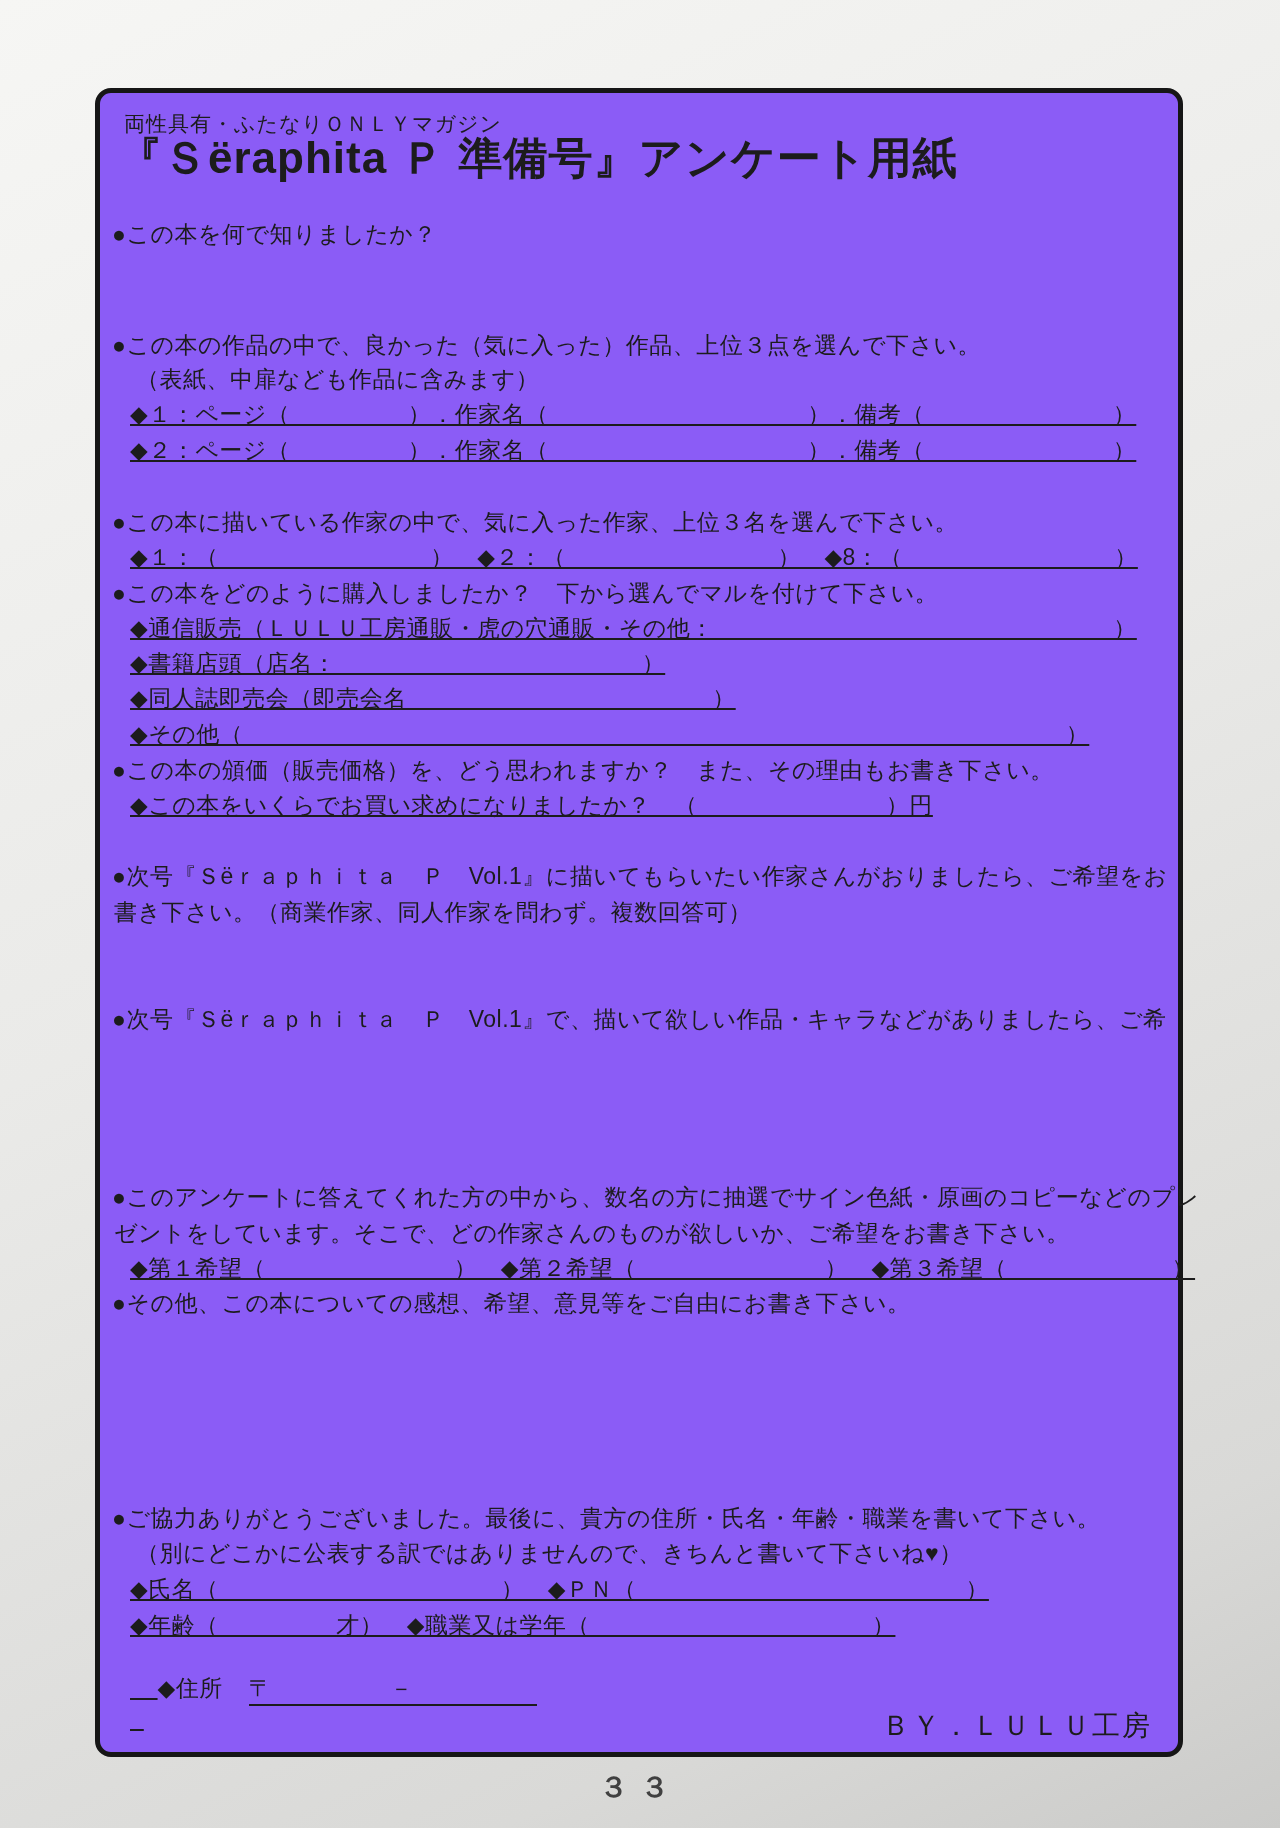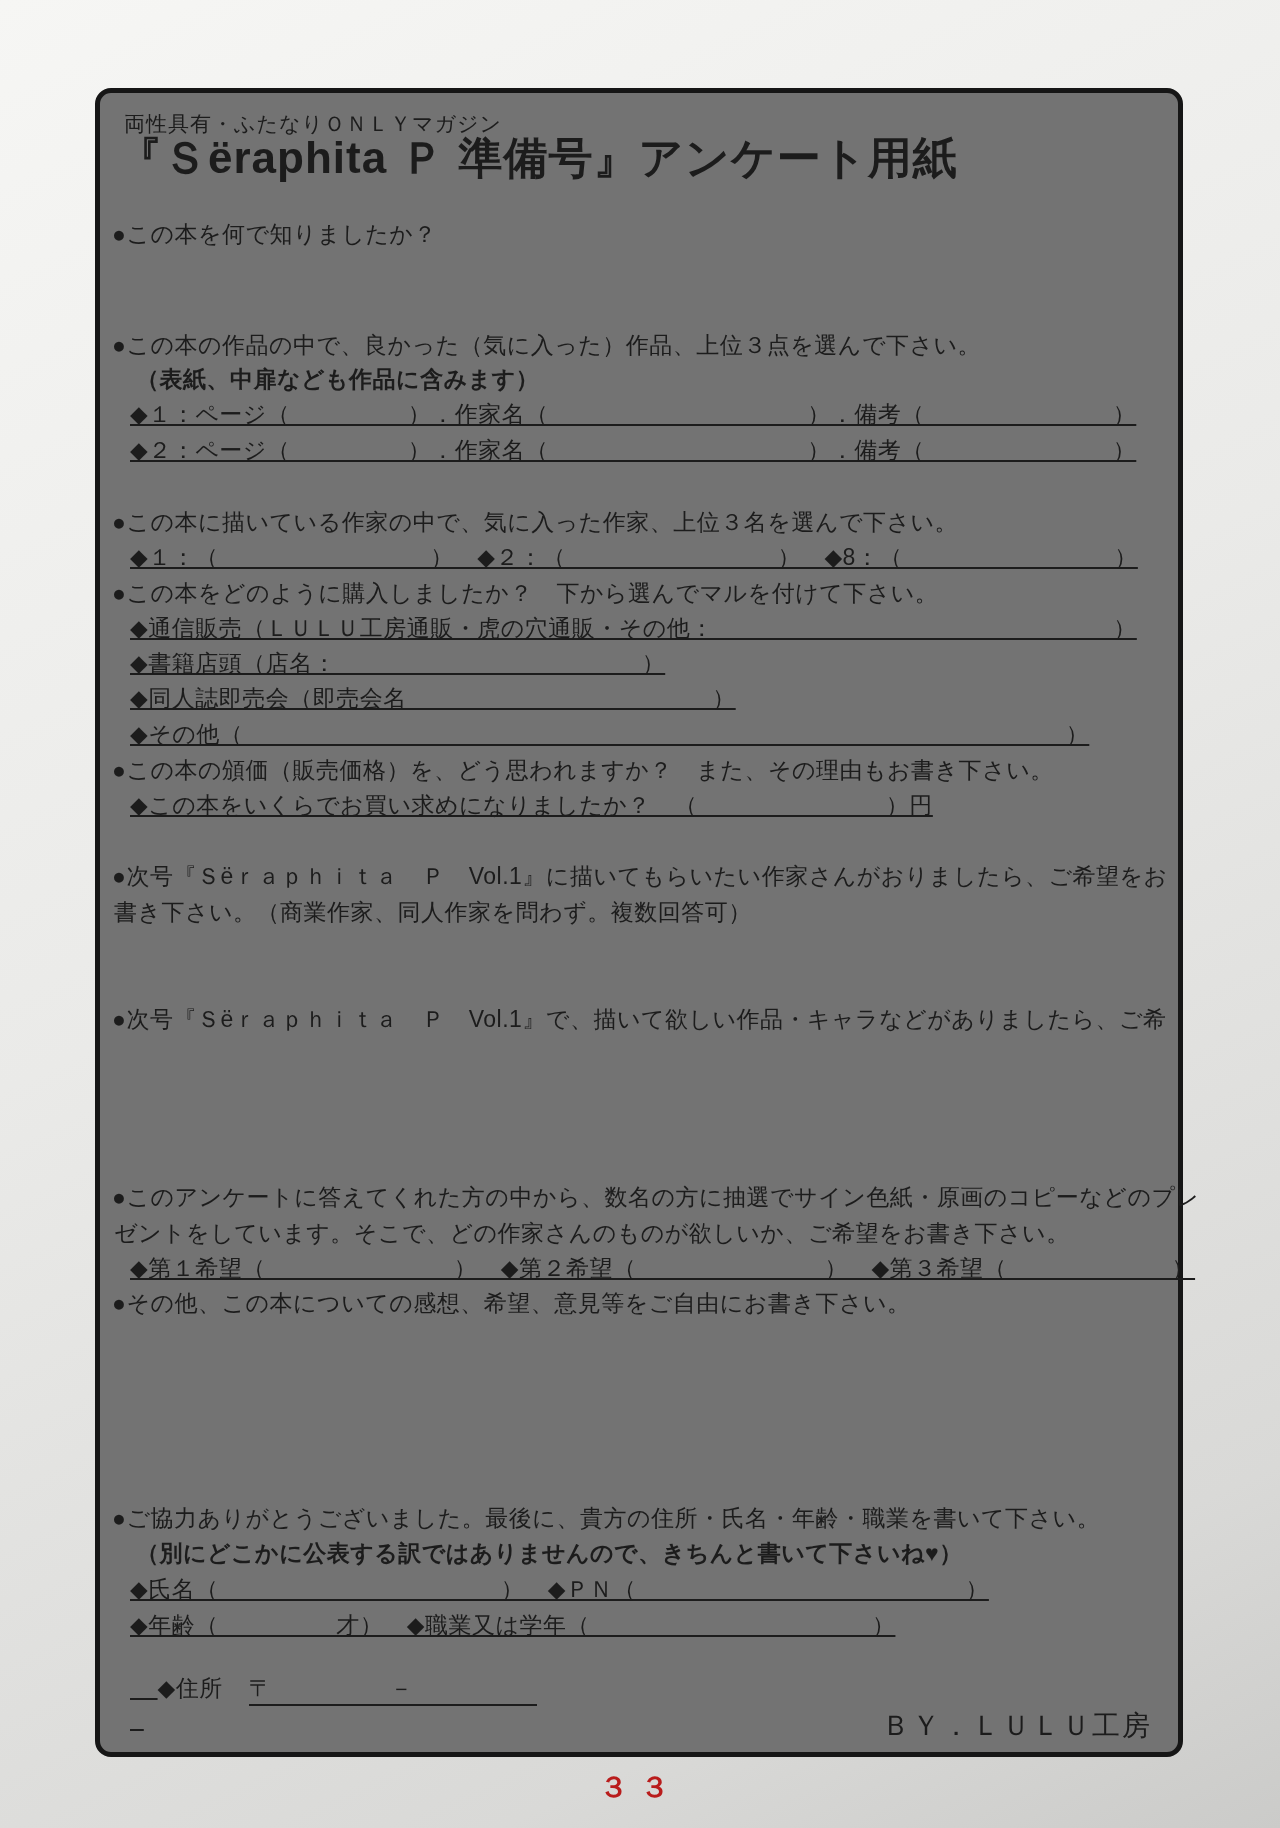--- a/index.html
+++ b/index.html
@@ -4,42 +4,42 @@
 <style>
   html,body{margin:0;padding:0;}
   body{
     width:1280px;height:1828px;position:relative;overflow:hidden;
     background:linear-gradient(155deg,#f6f6f4 0%,#eaeae8 45%,#d9d9d7 85%,#cbcbc9 100%);
     font-family:"Liberation Sans","DejaVu Sans",sans-serif;
     color:#1c1c1c;
   }
   .form-box{
     position:absolute;left:95px;top:88px;width:1088px;height:1669px;
-    background:#737373;border:5px solid #161616;border-radius:16px;
+    background:#8b5cf6;border:5px solid #161616;border-radius:16px;
     box-sizing:border-box;
   }
   .line{
     position:absolute;white-space:pre;font-size:23px;line-height:1.15;
     letter-spacing:0.5px;color:#1c1c1c;
   }
   .bullet{left:12px;}
   .sub{left:30px;text-decoration:underline;}
-  .note{left:36px;font-weight:bold;}
+  .note{left:36px;}
   .cont{left:14px;}
   .tagline{left:24px;font-size:21px;letter-spacing:1px;}
   .title{left:18px;font-size:44px;font-weight:bold;letter-spacing:1px;white-space:pre;}
   .credit{right:26px;font-size:28px;letter-spacing:2px;}
   .addr-label{display:inline-block;}
   .addr-field{
     display:inline-block;margin-left:26px;width:288px;
     border-bottom:2px solid #1c1c1c;padding-bottom:2px;white-space:pre;
   }
   .page-number{
     position:absolute;left:0;top:1768px;width:100%;text-align:center;
-    font-size:29px;font-weight:bold;letter-spacing:12px;color:#b91c1c;
+    font-size:29px;font-weight:bold;letter-spacing:12px;color:#404040;
   }
 </style>
 </head>
 <body>
 
 <div class="form-box">
 
   <div class="line tagline" style="top:19px">両性具有・ふたなりＯＮＬＹマガジン</div>
   <div class="line title" style="top:40px">『Ｓëraphita Ｐ 準備号』アンケート用紙</div>
 

